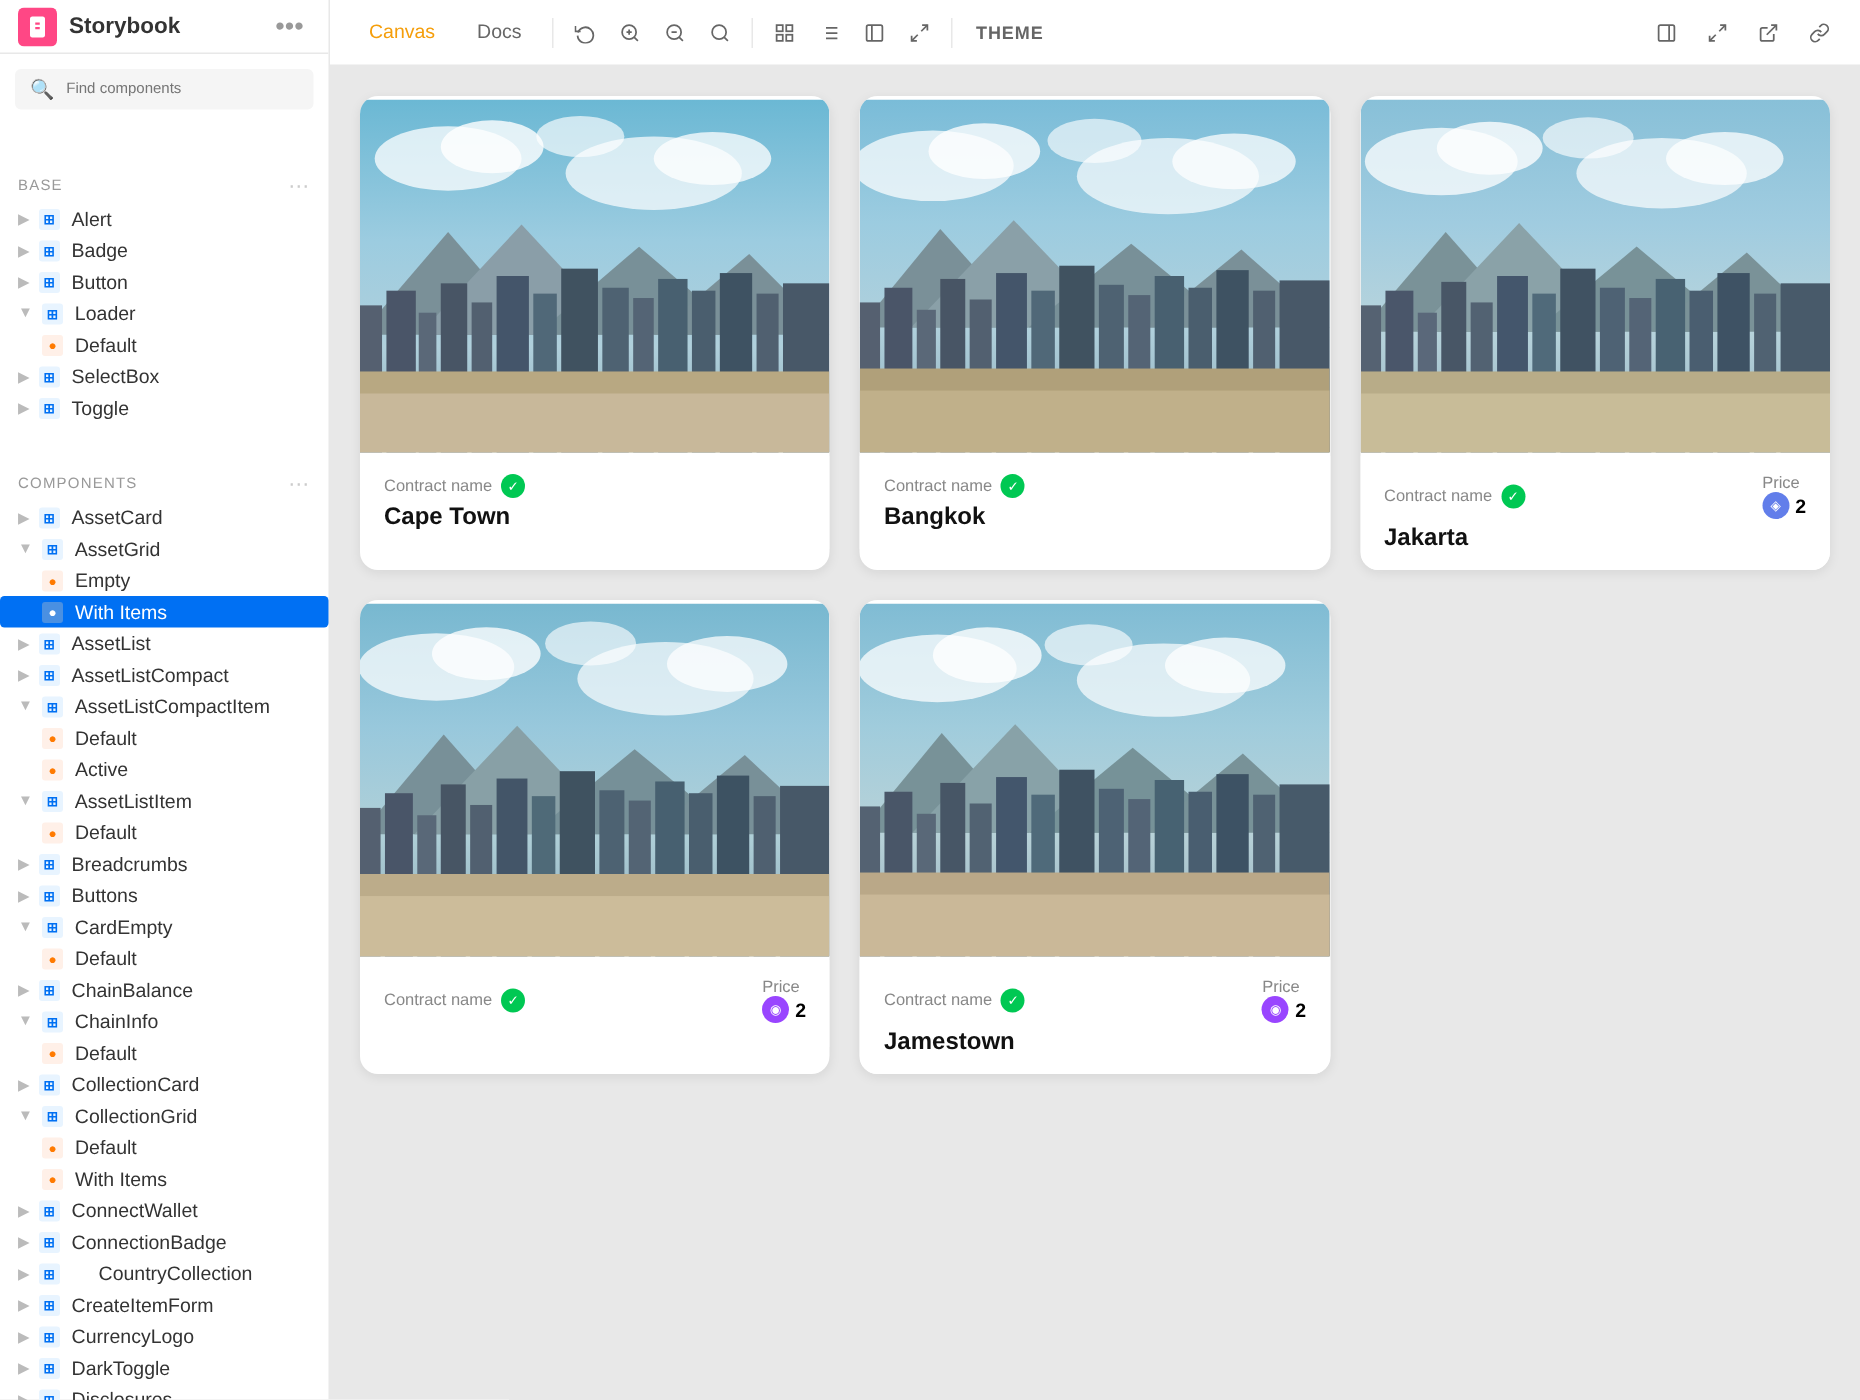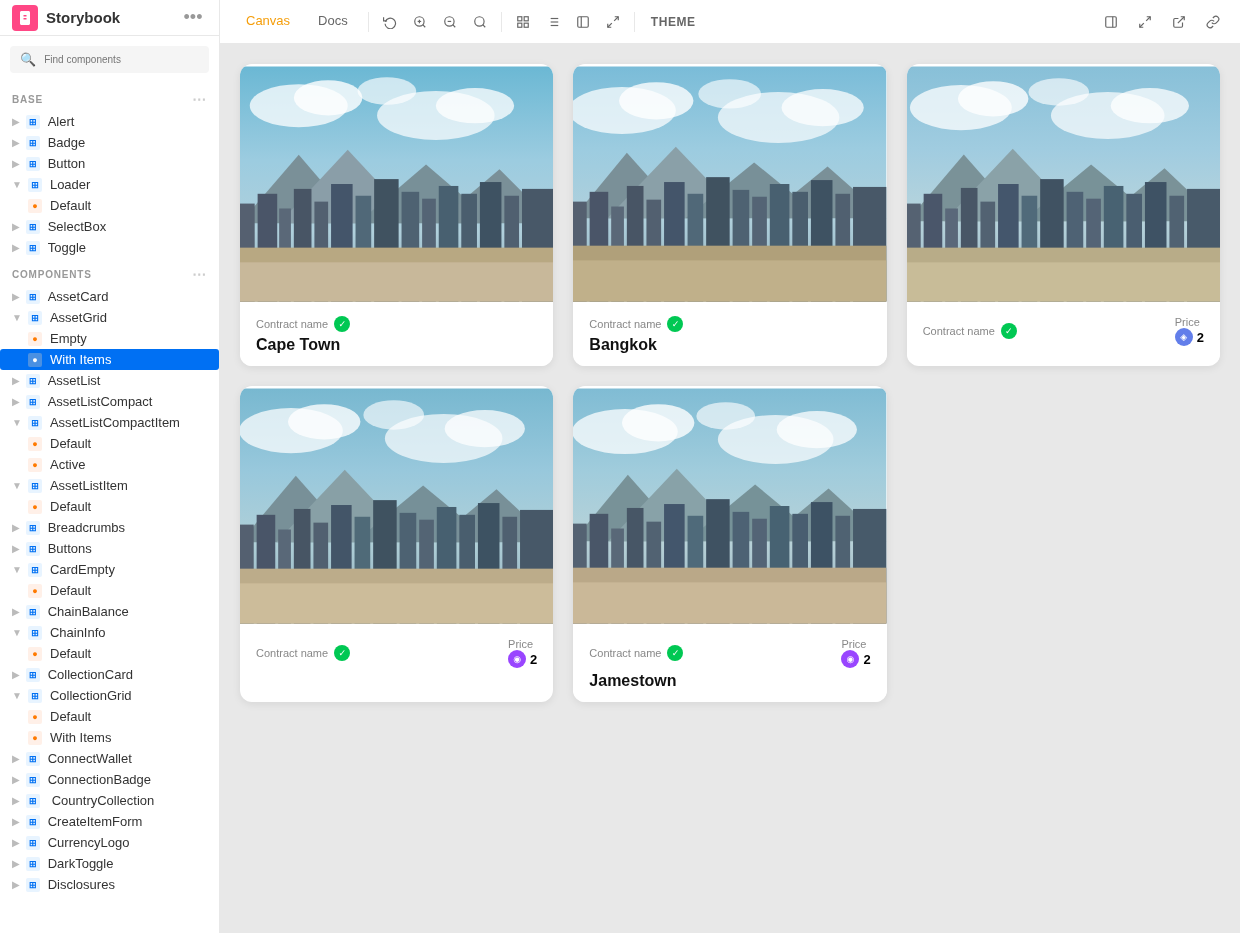--- a/index.html
+++ b/index.html
@@ -84,24 +84,25 @@
       flex: 1;
       padding-bottom: 10px;
     }
 
     .section-header {
       display: flex;
       align-items: center;
       justify-content: space-between;
       padding: 8px 12px 4px;
       font-size: 10px;
-      font-weight: 700;
+      font-weight: 400;
       color: #999;
       letter-spacing: 0.08em;
       text-transform: uppercase;
+      margin-top: 24px;
     }
 
     .section-header-right {
       font-size: 14px;
       color: #ccc;
       cursor: pointer;
     }
 
     .nav-item {
       display: flex;
@@ -511,21 +512,21 @@
       <span style="margin-left:4px">ConnectWallet</span>
     </div>
     <div class="nav-item">
       <span class="tree-icon">▶</span>
       <span class="component-icon ci-group">⊞</span>
       <span style="margin-left:4px">ConnectionBadge</span>
     </div>
     <div class="nav-item">
       <span class="tree-icon">▶</span>
       <span class="component-icon ci-group">⊞</span>
-      <span style="margin-left:8px">CountryCollection</span>
+      <span style="margin-left:22px">CountryCollection</span>
     </div>
     <div class="nav-item">
       <span class="tree-icon">▶</span>
       <span class="component-icon ci-group">⊞</span>
       <span style="margin-left:4px">CreateItemForm</span>
     </div>
     <div class="nav-item">
       <span class="tree-icon">▶</span>
       <span class="component-icon ci-group">⊞</span>
       <span style="margin-left:4px">CurrencyLogo</span>
@@ -803,20 +804,21 @@
               <div class="verified-icon">✓</div>
             </div>
             <div>
               <div class="price-label">Price</div>
               <div class="price-row">
                 <div class="eth-icon">◈</div>
                 <span style="font-size:13px;font-weight:600;">2</span>
               </div>
             </div>
           </div>
+          <div class="city-name">Jakarta</div>
         </div>
       </div>
 
       <div class="asset-card">
         <div class="card-image">
           <svg class="city-scene" viewBox="0 0 320 240" xmlns="http://www.w3.org/2000/svg">
             <defs>
               <linearGradient id="sky4" x1="0" y1="0" x2="0" y2="1">
                 <stop offset="0%" stop-color="#78B8D0"></stop>
                 <stop offset="35%" stop-color="#98C8DC"></stop>

